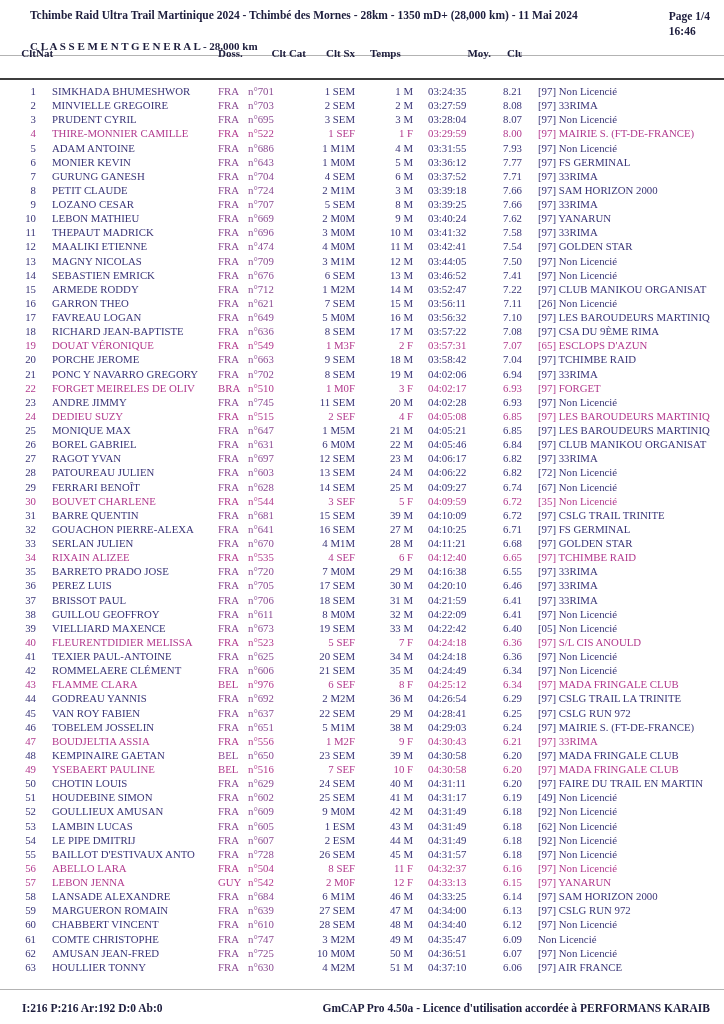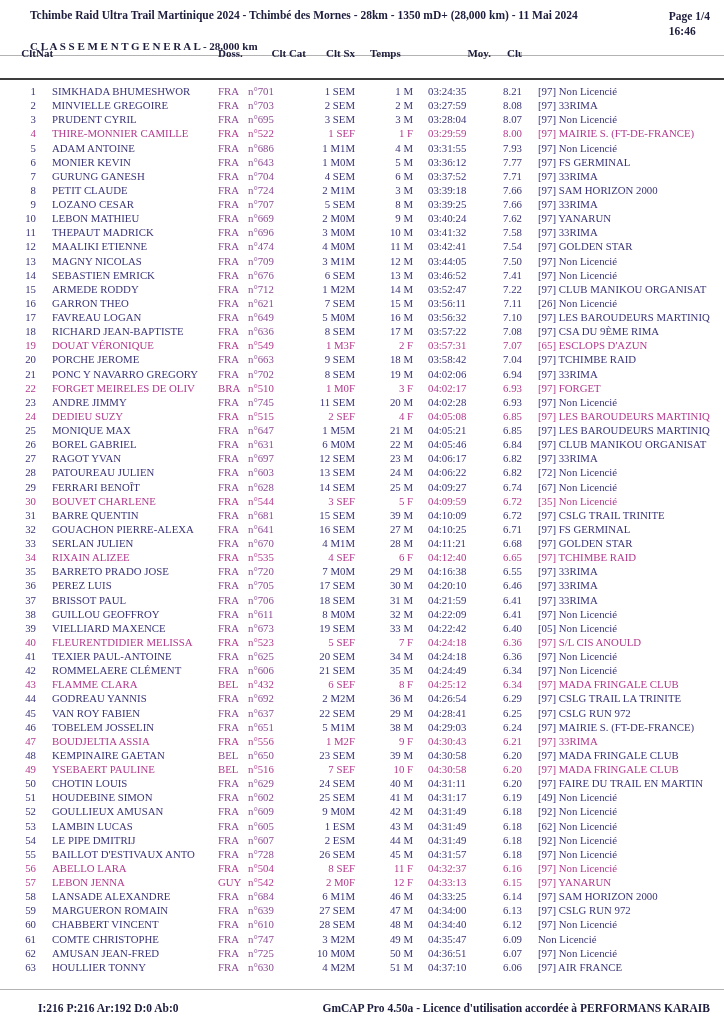--- a/index.html
+++ b/index.html
@@ -21,21 +21,21 @@
   .c.name  { padding-left:16px; }
   .c.cltcat, .c.cltsx, .c.moy { text-align:right; }
   .c.temps { padding-left:15px; }
   .c.club  { padding-left:16px; }
   .tbody { position:absolute; top:84px; left:0; right:0; }
   .trow { font-size:10.8px; line-height:14.13px; height:14.13px; color:var(--navy); }
   .trow .nat, .trow .doss { color:var(--violet); }
   .trow.female { color:var(--pink); }
   .trow.female .nat, .trow.female .doss { color:var(--pink); }
   .rule.r3 { top:989px; }
-  .doc-footer { position:absolute; top:1002px; left:38px; right:14px; display:flex; justify-content:space-between; font-weight:bold; font-size:11.5px; color:var(--ink); }
+  .doc-footer { position:absolute; top:1002px; left:22px; right:14px; display:flex; justify-content:space-between; font-weight:bold; font-size:11.5px; color:var(--ink); }
 </style>
 </head>
 <body>
 
 <div class="page" style="--ink: #1d1d3d; --navy: #3a3578; --violet: #8a4a92; --pink: #b23a8e;">
 
   <div class="doc-header">
     <div>
       <div class="title1">Tchimbe Raid Ultra Trail Martinique 2024 - Tchimbé des Mornes - 28km - 1350 mD+ (28,000 km) - 11 Mai 2024</div>
       <div class="title2">C L A S S E M E N T   G E N E R A L - 28,000 km</div>
@@ -521,21 +521,21 @@
         <div class="c cltcat">21 SEM</div>
         <div class="c cltsx">35 M</div>
         <div class="c temps">04:24:49</div>
         <div class="c moy">6.34</div>
         <div class="c club">[97] Non Licencié</div>
       </div>
       <div class="trow grid-row female">
         <div class="c clt">43</div>
         <div class="c name">FLAMME CLARA</div>
         <div class="c nat">BEL</div>
-        <div class="c doss">n°432</div>
+        <div class="c doss">n°976</div>
         <div class="c cltcat">6 SEF</div>
         <div class="c cltsx">8 F</div>
         <div class="c temps">04:25:12</div>
         <div class="c moy">6.34</div>
         <div class="c club">[97] MADA FRINGALE CLUB</div>
       </div>
       <div class="trow grid-row">
         <div class="c clt">44</div>
         <div class="c name">GODREAU YANNIS</div>
         <div class="c nat">FRA</div>

